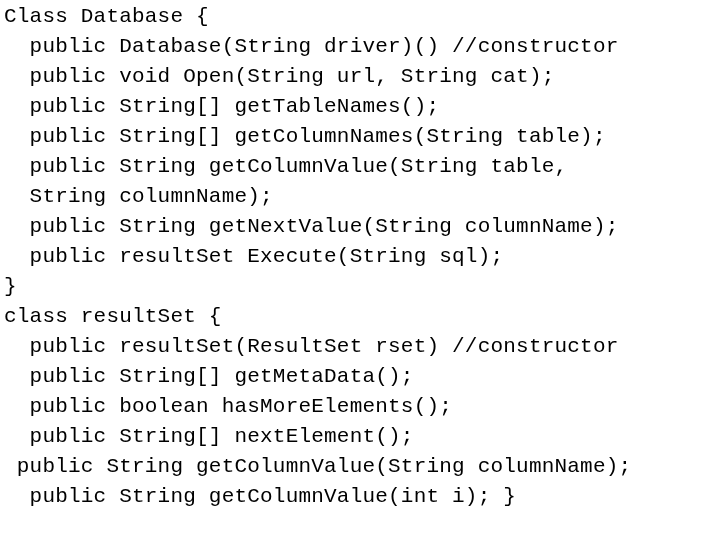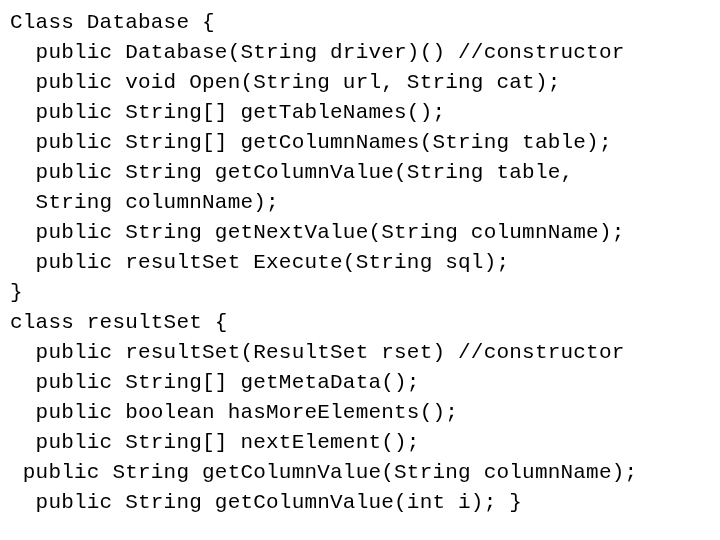--- a/index.html
+++ b/index.html
@@ -8,21 +8,21 @@
     width: 720px;
     height: 540px;
     background: #ffffff;
     overflow: hidden;
   }
   pre.code {
     font-family: "Courier New", Courier, monospace;
     font-size: 21px;
     line-height: 30px;
     color: #000000;
-    margin: 6px;
+    margin: 0;
     padding: 2px 0 0 4px;
     white-space: pre;
     letter-spacing: 0.2px;
   }
 </style>
 </head>
 <body>
 
 <pre class="code">Class Database {
   public Database(String driver)() //constructor

